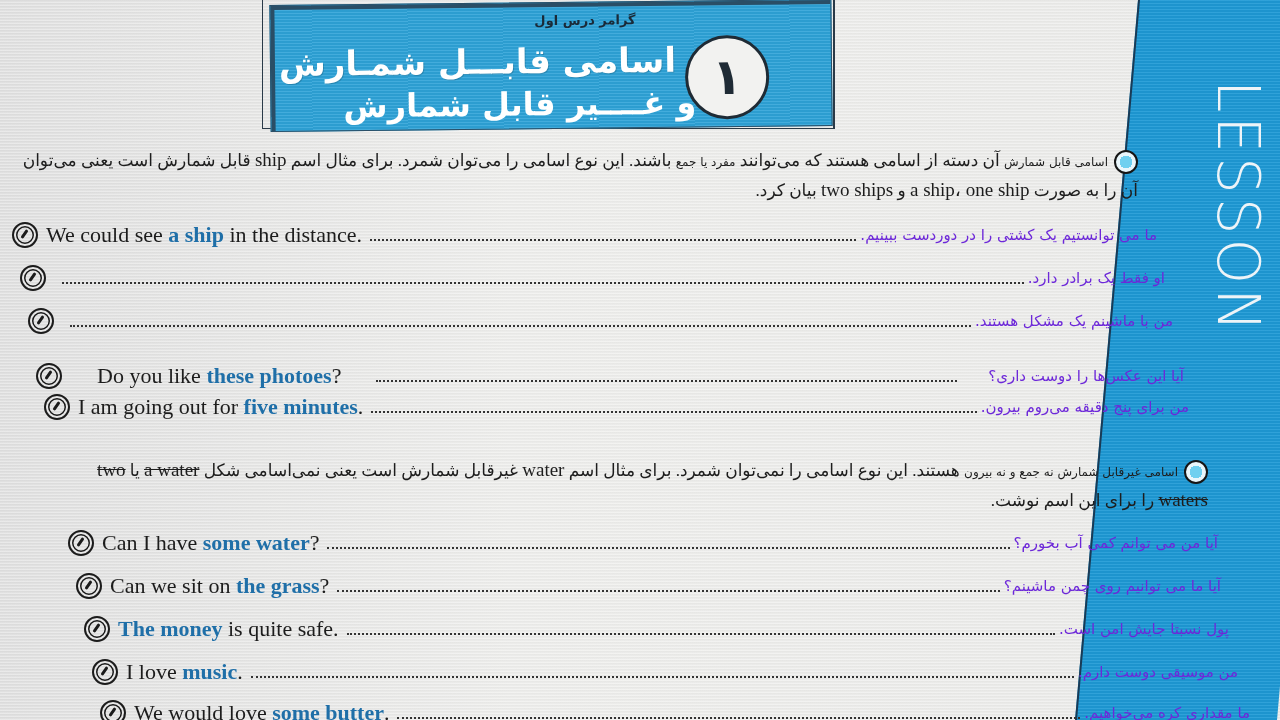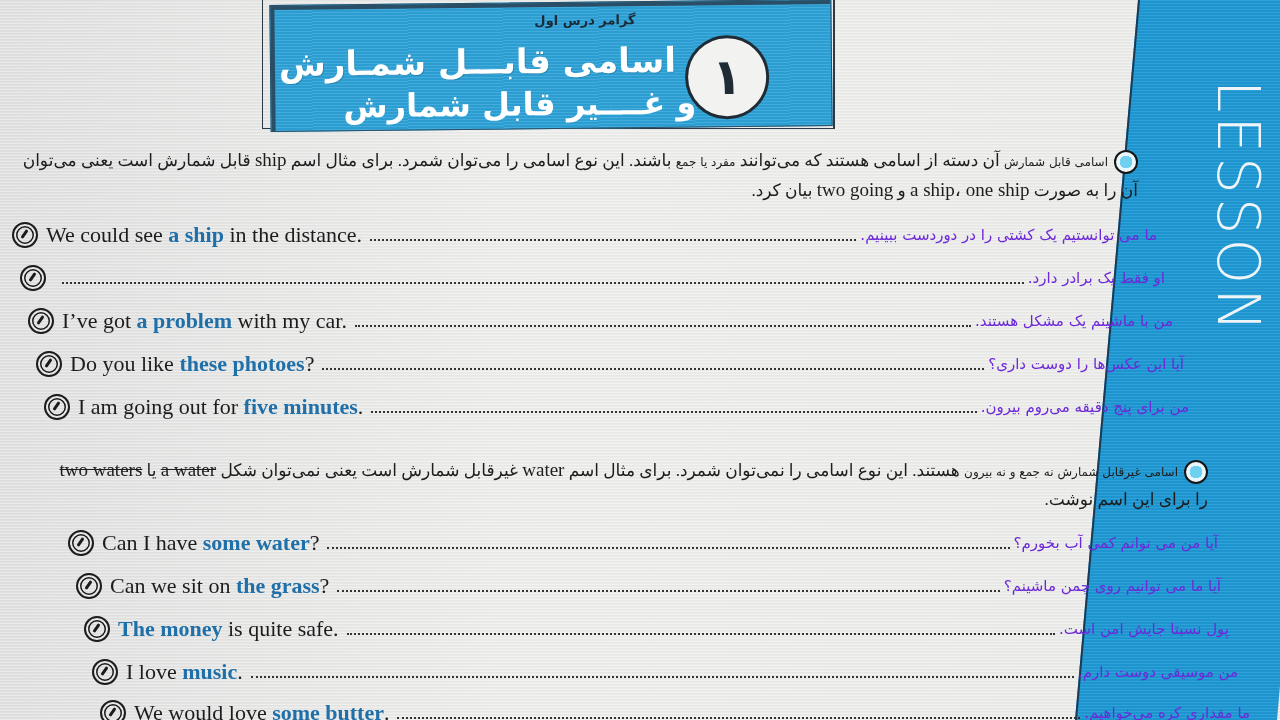--- a/index.html
+++ b/index.html
@@ -102,55 +102,54 @@
 
 <div class="title-frame"></div>
 <div class="title-box">
   <div class="title-sub">گرامر درس اول</div>
   <div class="title-line1">اسامی قابـــل شمـارش</div>
   <div class="title-line2">و غــــیر قابل شمارش</div>
   <div class="lesson-number">۱</div>
 </div>
 
 <div class="para" style="right:142px; top:146px; width:1130px;">
-  <span class="bullet-circle"></span><b>اسامی قابل شمارش</b><span> آن دسته از اسامی هستند که می‌توانند </span><b>مفرد یا جمع</b><span> باشند. این نوع اسامی را می‌توان شمرد. برای مثال اسم </span><span class="en">ship</span><span> قابل شمارش است یعنی می‌توان آن را به صورت </span><span class="en">a ship، one ship</span><span> و </span><span class="en">two going</span><span> بیان کرد.</span>
+  <span class="bullet-circle"></span><b>اسامی قابل شمارش</b><span> آن دسته از اسامی هستند که می‌توانند </span><b>مفرد یا جمع</b><span> باشند. این نوع اسامی را می‌توان شمرد. برای مثال اسم </span><span class="en">ship</span><span> قابل شمارش است یعنی می‌توان آن را به صورت </span><span class="en">a ship، one ship</span><span> و </span><span class="en">two ships</span><span> بیان کرد.</span>
 </div>
 
 <div class="ex-row" style="left:12px; top:220px; width:1145px;">
   <span class="ex-icon"></span>
   <span class="ex-en"><span>We could see </span><span class="hl">a ship</span><span> in the distance.</span></span>
   <span class="ex-dots"></span>
   <span class="ex-fa">ما می توانستیم یک کشتی را در دوردست ببینیم.</span>
 </div>
 <div class="ex-row" style="left:20px; top:263px; width:1145px;">
   <span class="ex-icon"></span>
   <span class="ex-dots"></span>
   <span class="ex-fa">او فقط یک برادر دارد.</span>
 </div>
 <div class="ex-row" style="left:28px; top:306px; width:1145px;">
   <span class="ex-icon"></span>
-  <span class="ex-en"><span>I’ve got </span><span class="hl">a problem</span><span> with my car.</span></span>
   <span class="ex-dots"></span>
   <span class="ex-fa">من با ماشینم یک مشکل هستند.</span>
 </div>
-<div class="ex-row" style="left:36px; top:349px; width:1148px;">
+<div class="ex-row" style="left:36px; top:361px; width:1148px;gap:27px;">
   <span class="ex-icon"></span>
   <span class="ex-en"><span>Do you like </span><span class="hl">these photoes</span><span>?</span></span>
   <span class="ex-dots"></span>
   <span class="ex-fa">آیا این عکس‌ها را دوست داری؟</span>
 </div>
 <div class="ex-row" style="left:44px; top:392px; width:1145px;">
   <span class="ex-icon"></span>
   <span class="ex-en"><span>I am going out for </span><span class="hl">five minutes</span><span>.</span></span>
   <span class="ex-dots"></span>
   <span class="ex-fa">من برای پنج دقیقه می‌روم بیرون.</span>
 </div>
 
 <div class="para" style="right:72px; top:456px; width:1150px;">
-  <span class="bullet-circle"></span><b>اسامی غیرقابل شمارش</b><b> نه جمع و نه بیرون</b><span> هستند. این نوع اسامی را نمی‌توان شمرد. برای مثال اسم </span><span class="en">water</span><span> غیرقابل شمارش است یعنی نمی‌توان شکل </span><span class="en strike">a water</span><span> یا </span><span class="en strike">two waters</span><span> را برای این اسم نوشت.</span>
+  <span class="bullet-circle"></span><b>اسامی غیرقابل شمارش</b><b> نه جمع و نه بیرون</b><span> هستند. این نوع اسامی را نمی‌توان شمرد. برای مثال اسم </span><span class="en">water</span><span> غیرقابل شمارش است یعنی نمی‌اسامی شکل </span><span class="en strike">a water</span><span> یا </span><span class="en strike">two waters</span><span> را برای این اسم نوشت.</span>
 </div>
 
 <div class="ex-row" style="left:68px; top:528px; width:1150px;">
   <span class="ex-icon"></span>
   <span class="ex-en"><span>Can I have </span><span class="hl">some water</span><span>?</span></span>
   <span class="ex-dots"></span>
   <span class="ex-fa">آیا من می توانم کمی آب بخورم؟</span>
 </div>
 <div class="ex-row" style="left:76px; top:571px; width:1145px;">
   <span class="ex-icon"></span>

